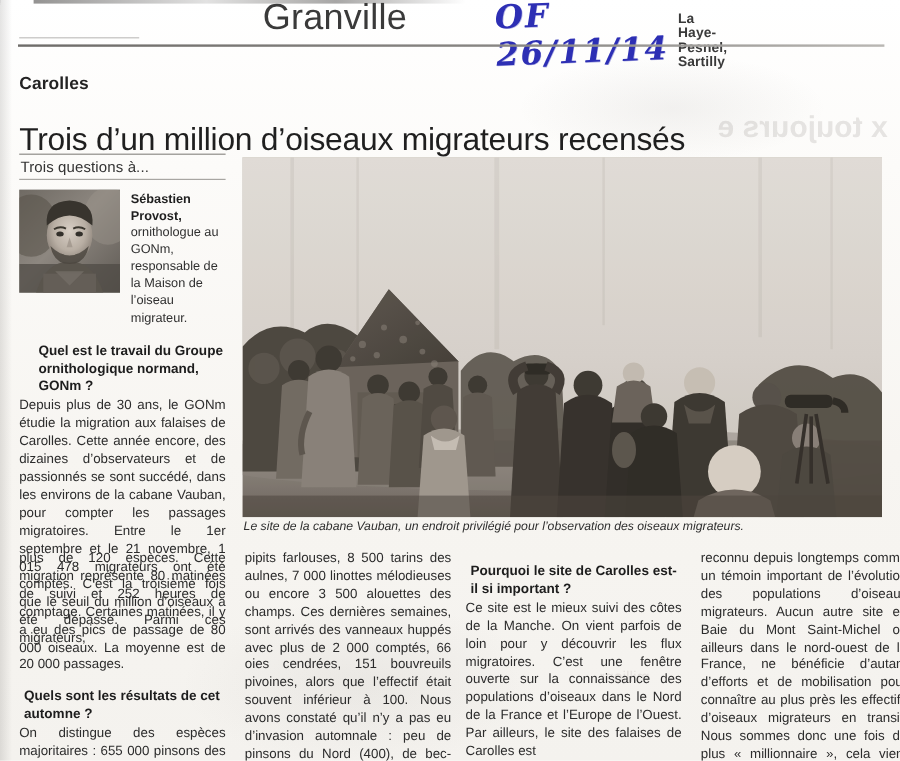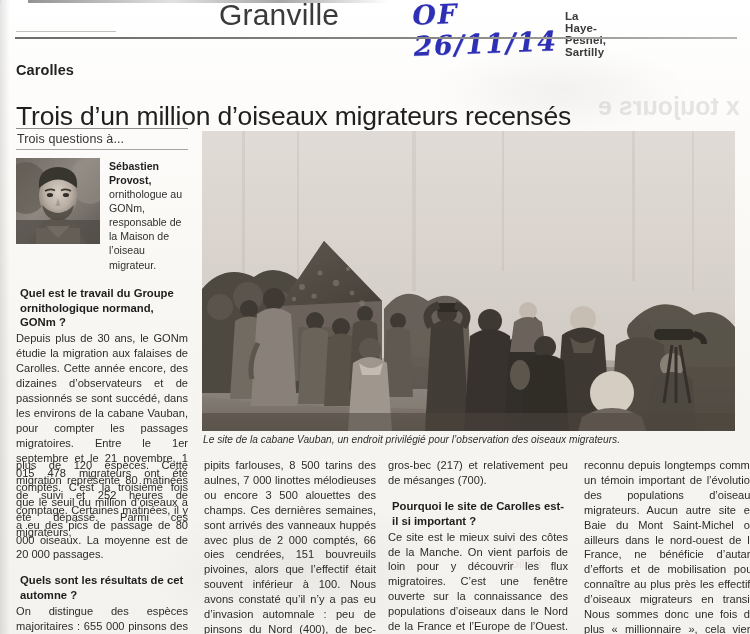--- a/index.html
+++ b/index.html
@@ -88,21 +88,21 @@
     width:84px;height:86px;flex:none;position:relative;overflow:hidden;
     background:#8d8a86;
   }
   .bio{
     font-size:10.6px;line-height:1.33;color:#2f2f2f;width:78px;padding-top:1px;
   }
   .bio b{font-weight:bold;color:#1f1f1f;}
 
   .q-head{
     font-size:11.3px;font-weight:bold;color:#1d1d1d;line-height:1.32;
-    margin:14px 0 1px 4px;
+    margin:14px 0 1px 16px;
   }
   .body-col{
     font-size:11.1px;line-height:1.345;color:#2c2c2c;text-align:justify;
     text-justify:inter-word;hyphens:manual;
   }
   .body-col p{margin:0;}
 
   
   .photo-wrap{
     position:absolute;left:202px;top:131px;width:533px;height:300px;
@@ -379,23 +379,20 @@
     </div>
   </div>
 
   <div class="col c2">
     <div class="body-col">
       <p>pipits farlouses, 8 500 tarins des aulnes, 7 000 linottes mélodieuses ou encore 3 500 alouettes des champs. Ces dernières semaines, sont arrivés des vanneaux huppés avec plus de 2 000 comptés, 66 oies cendrées, 151 bouvreuils pivoines, alors que l’effectif était souvent inférieur à 100. Nous avons constaté qu’il n’y a pas eu d’invasion automnale : peu de pinsons du Nord (400), de bec-croisé des sapins (126), de</p>
     </div>
   </div>
 
   <div class="col c3">
-    <div class="body-col">
-      <p>gros-bec (217) et relativement peu de mésanges (700).</p>
-    </div>
     <div class="q-head">Pourquoi le site de Carolles est-il si important ?</div>
     <div class="body-col">
       <p>Ce site est le mieux suivi des côtes de la Manche. On vient parfois de loin pour y découvrir les flux migratoires. C’est une fenêtre ouverte sur la connaissance des populations d’oiseaux dans le Nord de la France et l’Europe de l’Ouest. Par ailleurs, le site des falaises de Carolles est</p>
     </div>
   </div>
 
   <div class="col c4">
     <div class="body-col">
       <p>reconnu depuis longtemps comme un témoin important de l’évolution des populations d’oiseaux migrateurs. Aucun autre site en Baie du Mont Saint-Michel ou ailleurs dans le nord-ouest de la France, ne bénéficie d’autant d’efforts et de mobilisation pour connaître au plus près les effectifs d’oiseaux migrateurs en transit. Nous sommes donc une fois de plus « millionnaire », cela vient récompenser le travail d’un formidable réseau d’ornithologues du GONm.</p>
     </div>

